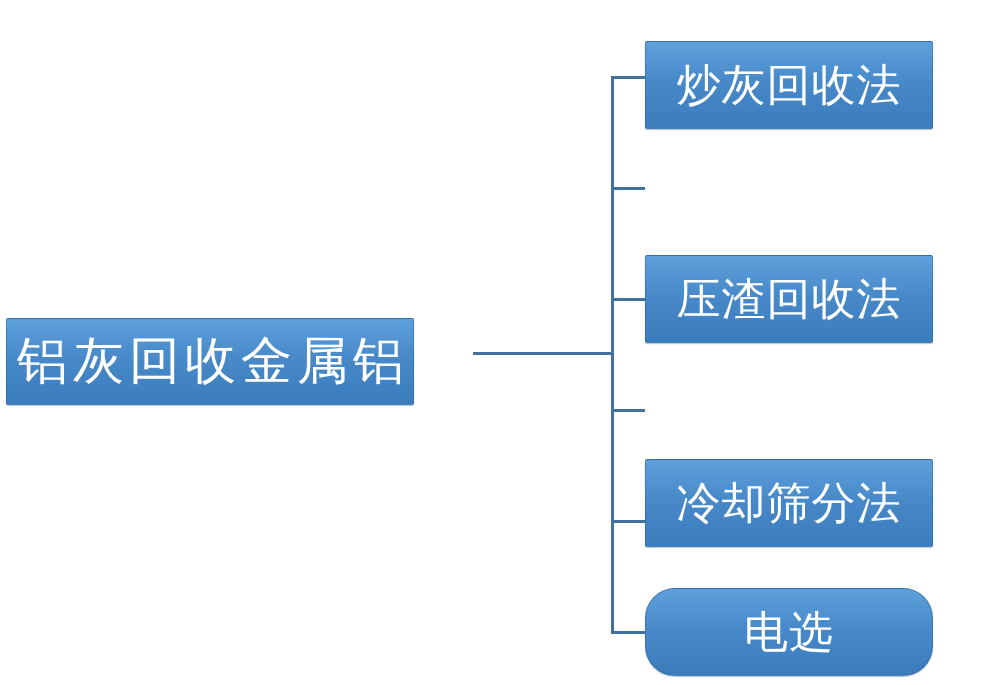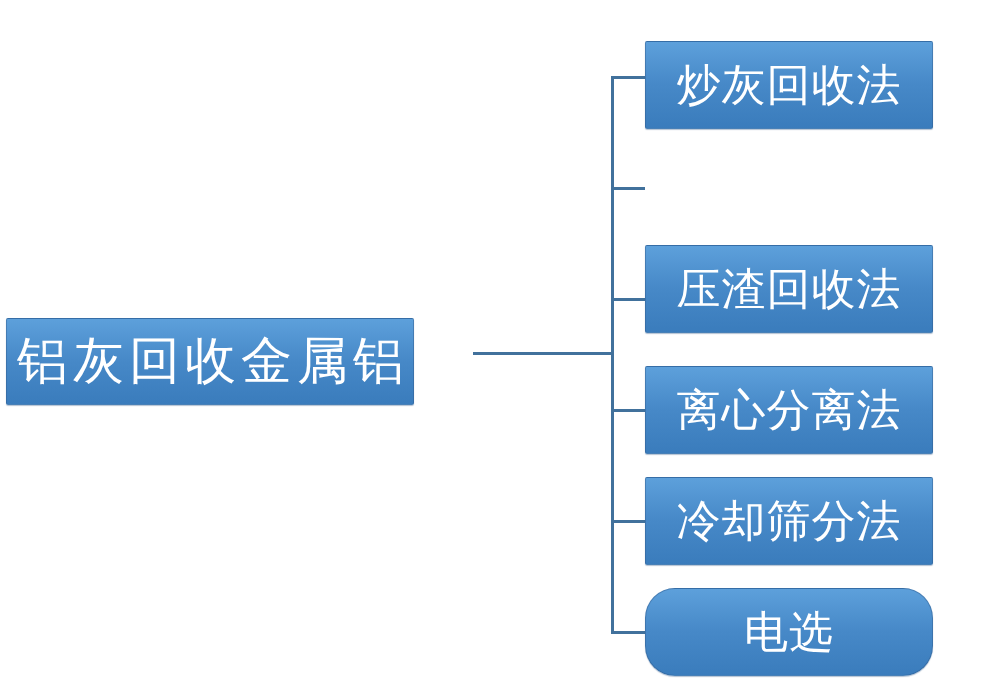--- a/index.html
+++ b/index.html
@@ -42,23 +42,23 @@
   }
   .child {
     left: 645px;
     width: 288px;
     height: 88px;
     font-size: 44px;
     letter-spacing: 1px;
   }
   .c0 { top: 19px; margin-top: 22px;  }
   .c1 { top: 144px; }
-  .c2 { top: 245px; font-family: Liberation Mono, monospace; }
+  .c2 { top: 255px; font-family: Liberation Mono, monospace; }
   .c3 { top: 366px; }
-  .c4 { top: 477px; text-align: center; }
+  .c4 { top: 459px; text-align: center; }
   .c5 { top: 588px; border-radius: 30px; }
   .connector {
     position: absolute;
     background: var(--line, #41719c);
   }
   .main-line {
     left: 473px;
     top: 352px;
     width: 140px;
     height: 3px;
@@ -99,23 +99,20 @@
   <div class="connector branch b3"></div>
   <div class="connector branch b4"></div>
   <div class="connector branch b5"></div>
 
   <div class="node child c0">
     <span>炒灰回收法</span>
   </div>
   <div class="node child c2">
     <span>压渣回收法</span>
   </div>
-  <div class="node child c3">
-    <span>离心分离法</span>
-  </div>
   <div class="node child c4">
     <span>冷却筛分法</span>
   </div>
   <div class="node child c5">
     <span>电选</span>
   </div>
 
 </div>
 
 </body></html>

